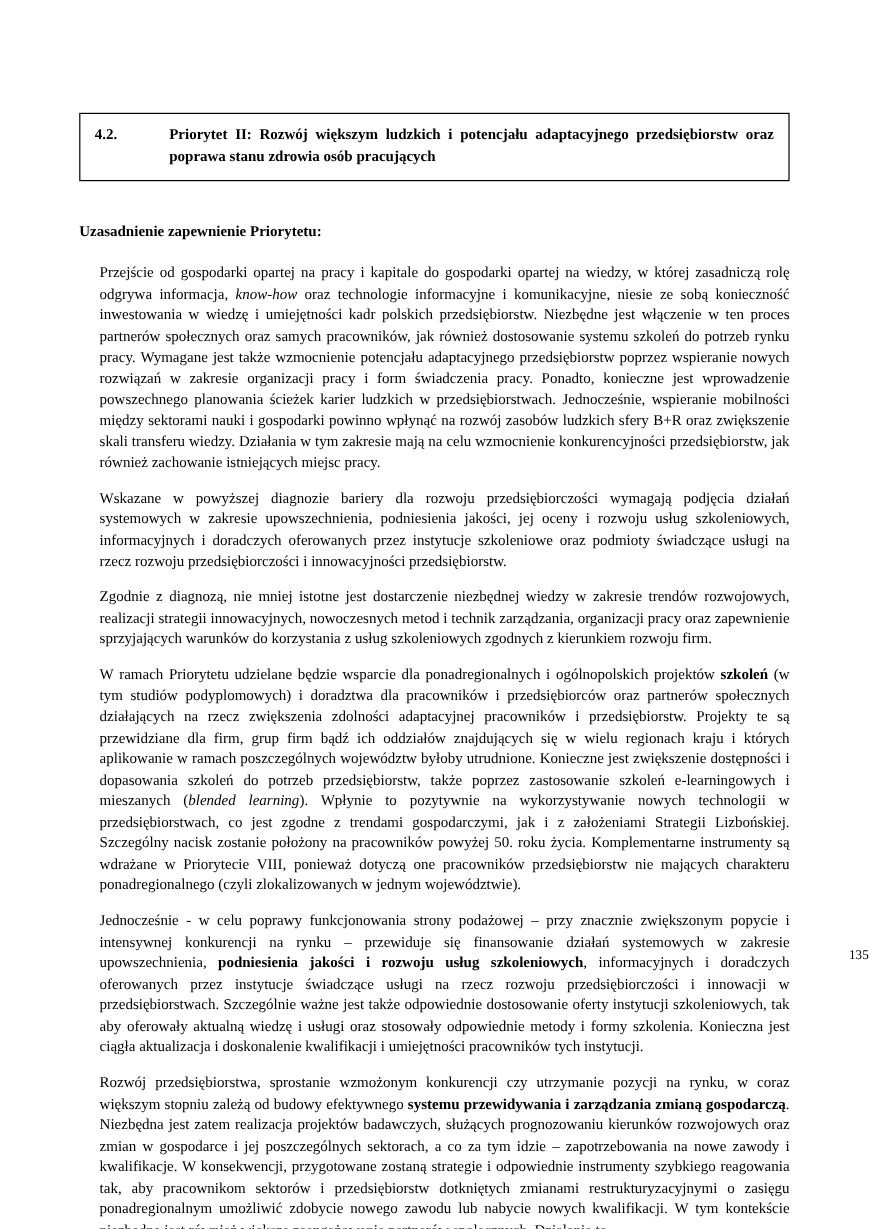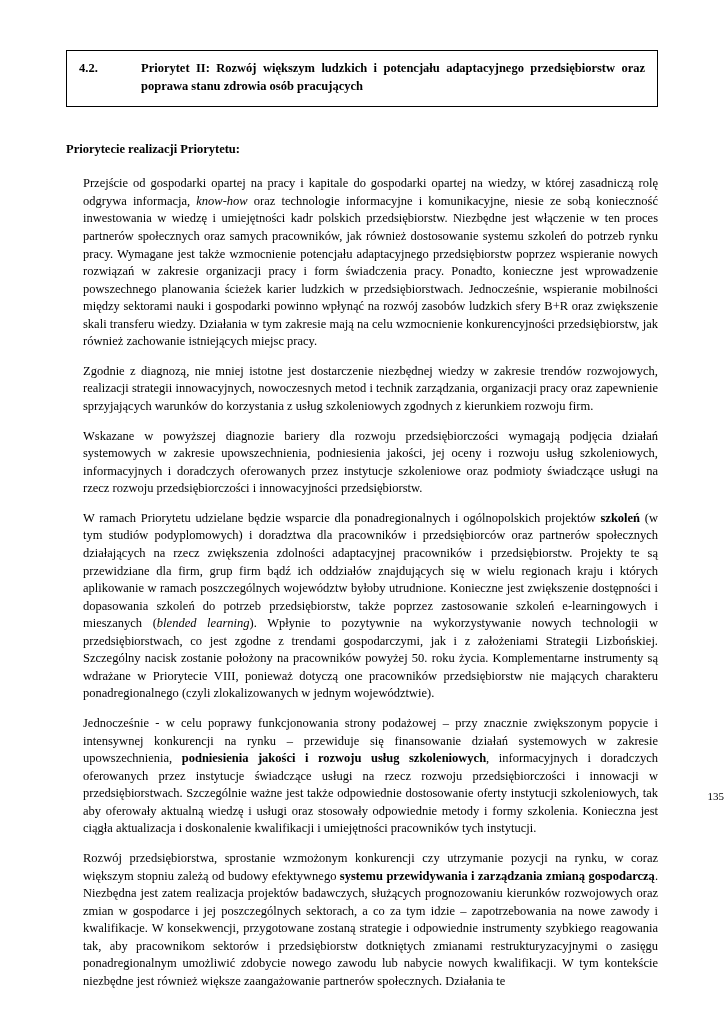--- a/index.html
+++ b/index.html
@@ -11,21 +11,21 @@
     width: 724px;
     height: 1024px;
     font-family: "Liberation Serif", serif;
     color: #000000;
   }
   .page {
     position: relative;
     width: 724px;
     height: 840px;
     box-sizing: border-box;
-    padding: 50px 66px 40px 66px;
+    padding: 94px 66px 40px 66px;
   }
   .header-box {
     border: 1px solid #000000;
     padding: 9px 12px 10px 12px;
     margin-bottom: 34px;
   }
   .header-row {
     display: flex;
     align-items: flex-start;
   }
@@ -76,27 +76,27 @@
 
 <div class="page">
 
   <div class="header-box">
     <div class="header-row">
       <div class="header-num">4.2.</div>
       <div class="header-text">Priorytet II: Rozwój większym ludzkich i potencjału adaptacyjnego przedsiębiorstw oraz poprawa stanu zdrowia osób pracujących</div>
     </div>
   </div>
 
-  <div class="section-title">Priorytecie realizacji Priorytetu:</div>
+  <div class="section-title">Uzasadnienie zapewnienie Priorytetu:</div>
 
   <p class="body"><span>Przejście od gospodarki opartej na pracy i kapitale do gospodarki opartej na wiedzy, w której zasadniczą rolę odgrywa informacja, </span><span class="i">know-how</span><span> oraz technologie informacyjne i komunikacyjne, niesie ze sobą konieczność inwestowania w wiedzę i umiejętności kadr polskich przedsiębiorstw. Niezbędne jest włączenie w ten proces partnerów społecznych oraz samych pracowników, jak również dostosowanie systemu szkoleń do potrzeb rynku pracy. Wymagane jest także wzmocnienie potencjału adaptacyjnego przedsiębiorstw poprzez wspieranie nowych rozwiązań w zakresie organizacji pracy i form świadczenia pracy. Ponadto, konieczne jest wprowadzenie powszechnego planowania ścieżek karier ludzkich w przedsiębiorstwach. Jednocześnie, wspieranie mobilności między sektorami nauki i gospodarki powinno wpłynąć na rozwój zasobów ludzkich sfery B+R oraz zwiększenie skali transferu wiedzy. Działania w tym zakresie mają na celu wzmocnienie konkurencyjności przedsiębiorstw, jak również zachowanie istniejących miejsc pracy.</span></p>
 
+  <p class="body">Wskazane w powyższej diagnozie bariery dla rozwoju przedsiębiorczości wymagają podjęcia działań systemowych w zakresie upowszechnienia, podniesienia jakości, jej oceny i rozwoju usług szkoleniowych, informacyjnych i doradczych oferowanych przez instytucje szkoleniowe oraz podmioty świadczące usługi na rzecz rozwoju przedsiębiorczości i innowacyjności przedsiębiorstw.</p>
+
   <p class="body">Zgodnie z diagnozą, nie mniej istotne jest dostarczenie niezbędnej wiedzy w zakresie trendów rozwojowych, realizacji strategii innowacyjnych, nowoczesnych metod i technik zarządzania, organizacji pracy oraz zapewnienie sprzyjających warunków do korzystania z usług szkoleniowych zgodnych z kierunkiem rozwoju firm.</p>
-
-  <p class="body">Wskazane w powyższej diagnozie bariery dla rozwoju przedsiębiorczości wymagają podjęcia działań systemowych w zakresie upowszechnienia, podniesienia jakości, jej oceny i rozwoju usług szkoleniowych, informacyjnych i doradczych oferowanych przez instytucje szkoleniowe oraz podmioty świadczące usługi na rzecz rozwoju przedsiębiorczości i innowacyjności przedsiębiorstw.</p>
 
   <p class="body"><span>W ramach Priorytetu udzielane będzie wsparcie dla ponadregionalnych i ogólnopolskich projektów </span><span class="b">szkoleń</span><span> (w tym studiów podyplomowych) i doradztwa dla pracowników i przedsiębiorców oraz partnerów społecznych działających na rzecz zwiększenia zdolności adaptacyjnej pracowników i przedsiębiorstw. Projekty te są przewidziane dla firm, grup firm bądź ich oddziałów znajdujących się w wielu regionach kraju i których aplikowanie w ramach poszczególnych województw byłoby utrudnione. Konieczne jest zwiększenie dostępności i dopasowania szkoleń do potrzeb przedsiębiorstw, także poprzez zastosowanie szkoleń e-learningowych i mieszanych (</span><span class="i">blended learning</span><span>). Wpłynie to pozytywnie na wykorzystywanie nowych technologii w przedsiębiorstwach, co jest zgodne z  trendami gospodarczymi, jak i z założeniami Strategii Lizbońskiej. Szczególny nacisk zostanie położony na pracowników powyżej 50. roku życia. Komplementarne instrumenty są wdrażane w Priorytecie VIII, ponieważ dotyczą one pracowników przedsiębiorstw nie mających charakteru ponadregionalnego (czyli zlokalizowanych w jednym województwie).</span></p>
 
   <p class="body"><span>Jednocześnie - w celu poprawy funkcjonowania strony podażowej – przy znacznie zwiększonym popycie i intensywnej konkurencji na rynku – przewiduje się finansowanie działań systemowych w zakresie upowszechnienia, </span><span class="b">podniesienia jakości i rozwoju usług szkoleniowych</span><span>, informacyjnych i doradczych oferowanych przez instytucje świadczące usługi na rzecz rozwoju przedsiębiorczości i innowacji w przedsiębiorstwach. Szczególnie ważne jest także odpowiednie dostosowanie oferty instytucji szkoleniowych, tak aby oferowały aktualną wiedzę i usługi oraz stosowały odpowiednie metody i formy szkolenia. Konieczna jest ciągła aktualizacja i doskonalenie kwalifikacji i umiejętności pracowników tych instytucji.</span></p>
 
   <p class="body"><span>Rozwój przedsiębiorstwa, sprostanie wzmożonym konkurencji czy utrzymanie pozycji na rynku, w coraz większym stopniu zależą od budowy efektywnego </span><span class="b">systemu przewidywania i zarządzania zmianą gospodarczą</span><span>. Niezbędna jest zatem realizacja projektów badawczych, służących prognozowaniu kierunków rozwojowych oraz zmian w gospodarce i jej poszczególnych sektorach, a co za tym idzie – zapotrzebowania na nowe zawody i kwalifikacje. W konsekwencji, przygotowane zostaną strategie i odpowiednie instrumenty szybkiego reagowania tak, aby pracownikom sektorów i przedsiębiorstw dotkniętych zmianami restrukturyzacyjnymi o zasięgu ponadregionalnym umożliwić zdobycie nowego zawodu lub nabycie nowych kwalifikacji. W tym kontekście niezbędne jest również większe zaangażowanie partnerów społecznych. Działania te</span></p>
 
   <div class="pageno">135</div>
 </div>
 

